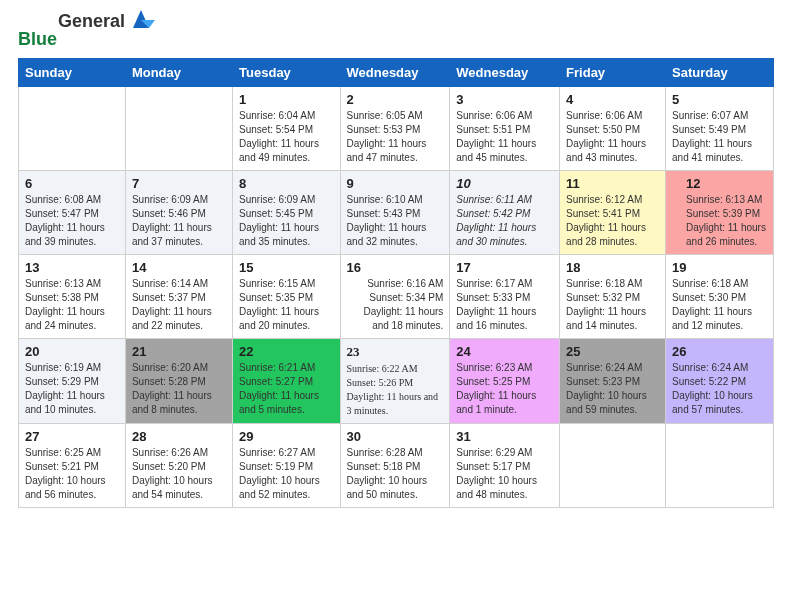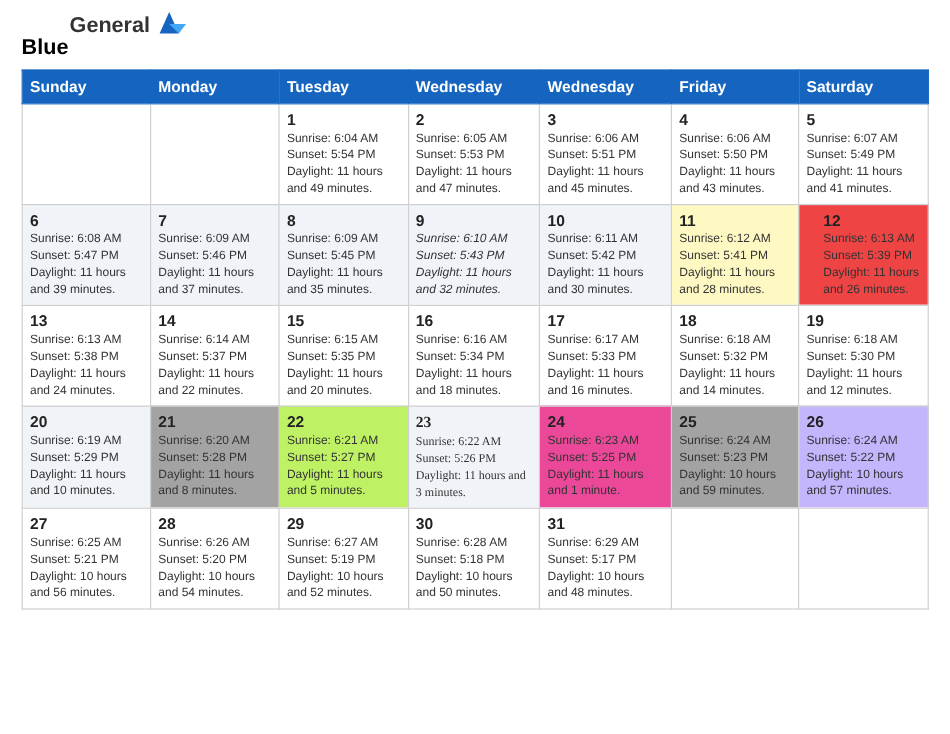--- a/index.html
+++ b/index.html
@@ -102,21 +102,21 @@
   <div class="header">
     <div class="logo">
       <div style="display:flex;flex-direction:column;align-items:flex-start;">
         <div style="display:flex;align-items:center;margin-left:40px;">
           <span class="logo-text">General</span>
           <svg width="28" height="28" viewBox="0 0 28 28" style="margin-left:2px;margin-top:-4px;">
             <polygon points="6,22 14,4 22,22" fill="#1565c0"></polygon>
             <polygon points="14,14 22,22 28,14" fill="#42a5f5"></polygon>
           </svg>
         </div>
-        <span class="logo-text" style="color:#000000;margin-top:-4px;">Blue</span>
+        <span class="logo-text" style="color:#15803d;margin-top:-4px;">Blue</span>
       </div>
     </div>
     <div class="title-block">
       <div class="month-title"></div>
       <div class="subtitle"></div>
     </div>
   </div>
 
   <table class="calendar">
     <thead>
@@ -180,37 +180,37 @@
 Daylight: 11 hours and 37 minutes.</div>
           </td>
           <td style="background: rgb(240, 244, 248);">
             <span class="day-num">8</span>
             <div class="day-detail" style="white-space: pre-line;">Sunrise: 6:09 AM
 Sunset: 5:45 PM
 Daylight: 11 hours and 35 minutes.</div>
           </td>
           <td style="background: rgb(240, 244, 248);">
             <span class="day-num">9</span>
-            <div class="day-detail" style="white-space: pre-line; font-style: italic;">Sunrise: 6:10 AM
+            <div class="day-detail" style="white-space: pre-line;">Sunrise: 6:10 AM
 Sunset: 5:43 PM
 Daylight: 11 hours and 32 minutes.</div>
           </td>
-          <td style="background: rgb(240, 244, 248);">
+          <td style="background: rgb(240, 244, 248); font-style: italic;">
             <span class="day-num">10</span>
             <div class="day-detail" style="white-space: pre-line;">Sunrise: 6:11 AM
 Sunset: 5:42 PM
 Daylight: 11 hours and 30 minutes.</div>
           </td>
           <td style="background: #fef9c3;">
             <span class="day-num">11</span>
             <div class="day-detail" style="white-space: pre-line;">Sunrise: 6:12 AM
 Sunset: 5:41 PM
 Daylight: 11 hours and 28 minutes.</div>
           </td>
-          <td style="background: #ef4444; padding-left: 20px;">
+          <td style="background: #fca5a5; padding-left: 20px;">
             <span class="day-num">12</span>
             <div class="day-detail" style="white-space: pre-line;">Sunrise: 6:13 AM
 Sunset: 5:39 PM
 Daylight: 11 hours and 26 minutes.</div>
           </td>
         </tr>
         <tr>
           <td>
             <span class="day-num">13</span>
             <div class="day-detail" style="white-space: pre-line;">Sunrise: 6:13 AM
@@ -224,21 +224,21 @@
 Daylight: 11 hours and 22 minutes.</div>
           </td>
           <td>
             <span class="day-num">15</span>
             <div class="day-detail" style="white-space: pre-line;">Sunrise: 6:15 AM
 Sunset: 5:35 PM
 Daylight: 11 hours and 20 minutes.</div>
           </td>
           <td>
             <span class="day-num">16</span>
-            <div class="day-detail" style="white-space: pre-line;">Sunrise: 6:16 AM
+            <div class="day-detail" style="white-space: pre-line; text-align: right;">Sunrise: 6:16 AM
 Sunset: 5:34 PM
 Daylight: 11 hours and 18 minutes.</div>
           </td>
           <td>
             <span class="day-num">17</span>
             <div class="day-detail" style="white-space: pre-line;">Sunrise: 6:17 AM
 Sunset: 5:33 PM
 Daylight: 11 hours and 16 minutes.</div>
           </td>
           <td>
@@ -260,33 +260,33 @@
             <div class="day-detail" style="white-space: pre-line;">Sunrise: 6:19 AM
 Sunset: 5:29 PM
 Daylight: 11 hours and 10 minutes.</div>
           </td>
           <td style="background: #a3a3a3;">
             <span class="day-num">21</span>
             <div class="day-detail" style="white-space: pre-line;">Sunrise: 6:20 AM
 Sunset: 5:28 PM
 Daylight: 11 hours and 8 minutes.</div>
           </td>
-          <td style="background: #bef264;">
+          <td style="background: #22c55e;">
             <span class="day-num">22</span>
             <div class="day-detail" style="white-space: pre-line;">Sunrise: 6:21 AM
 Sunset: 5:27 PM
 Daylight: 11 hours and 5 minutes.</div>
           </td>
           <td style="background: rgb(240, 244, 248); font-family: Liberation Serif, serif;">
             <span class="day-num">23</span>
             <div class="day-detail" style="white-space: pre-line;">Sunrise: 6:22 AM
 Sunset: 5:26 PM
 Daylight: 11 hours and 3 minutes.</div>
           </td>
-          <td style="background: #ec4899;">
+          <td style="background: #f0abfc;">
             <span class="day-num">24</span>
             <div class="day-detail" style="white-space: pre-line;">Sunrise: 6:23 AM
 Sunset: 5:25 PM
 Daylight: 11 hours and 1 minute.</div>
           </td>
           <td style="background: #a3a3a3;">
             <span class="day-num">25</span>
             <div class="day-detail" style="white-space: pre-line;">Sunrise: 6:24 AM
 Sunset: 5:23 PM
 Daylight: 10 hours and 59 minutes.</div>

